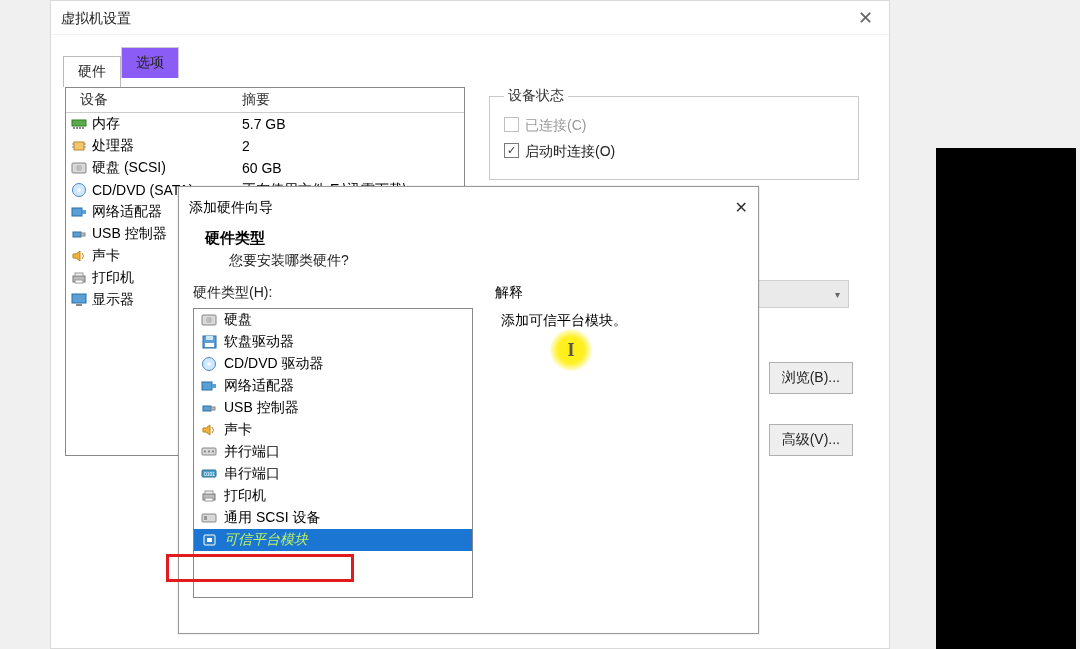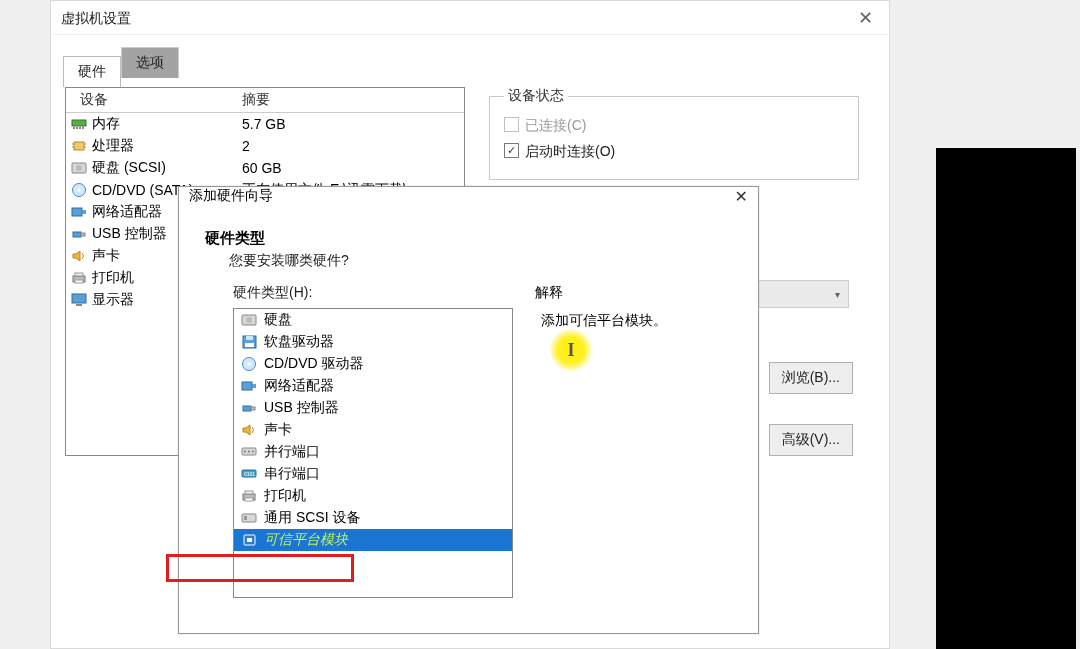--- a/index.html
+++ b/index.html
@@ -38,21 +38,21 @@
   .vm-tab {
     padding: 6px 14px;
     border: 1px solid #bbb;
     border-bottom: none;
     background: #fff;
     margin-right: 0px;
     position: relative;
     top: 11px;
   }
   .vm-tab.inactive {
-    background: #a3a3a3;
+    background: #8b5cf6;
     top: 2px;
     border-color: #ccc;
   }
   .vm-body {
     display: flex;
     padding: 10px 14px;
     gap: 24px;
   }
   .device-table-wrap {
     border: 1px solid #888;
@@ -131,34 +131,34 @@
     position: absolute;
     left: 178px; top: 186px;
     width: 581px; height: 448px;
     background: #fff;
     border: 1px solid #999;
     z-index: 2;
     box-shadow: 0 0 0 1px rgba(0,0,0,.05);
   }
   .wiz-titlebar {
     height: 30px;
-    display: flex; justify-content: space-between; align-items: flex-start;
+    display: flex; justify-content: space-between; align-items: flex-end;
     padding: 0 10px;
     font-size: 14px;
   }
   .wiz-close { font-size: 16px; color:#333; }
   .wiz-headbox {
     margin: 2px 0 0 0;
     padding: 10px 0 14px 26px;
   }
   .wiz-htitle { font-weight: 700; font-size: 15px; }
   .wiz-hsub { padding-left: 24px; margin-top: 4px; font-size: 14px; color:#222; }
   .wiz-body { display:flex; gap:22px; padding: 0 14px; }
 
-  .wiz-left { width: 280px; margin-left: 40px; }
+  .wiz-left { width: 280px; }
   .wiz-label { font-size:14px; margin-bottom:6px; color:#222; }
   .wiz-list {
     border:1px solid #888;
     background:#fff;
     height: 290px;
     overflow: hidden;
   }
   .wiz-item {
     display:flex; align-items:center;
     padding: 2px 6px;

